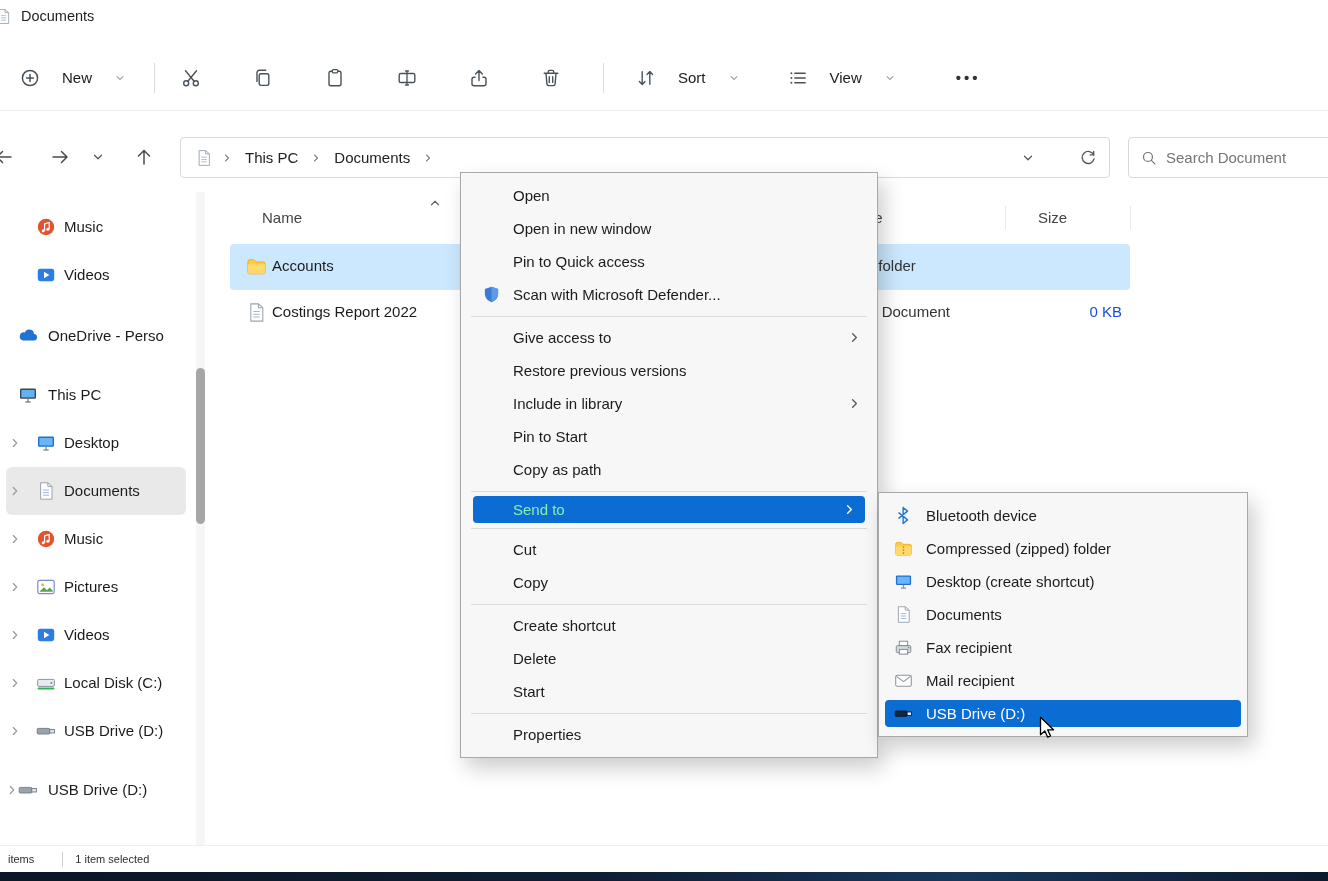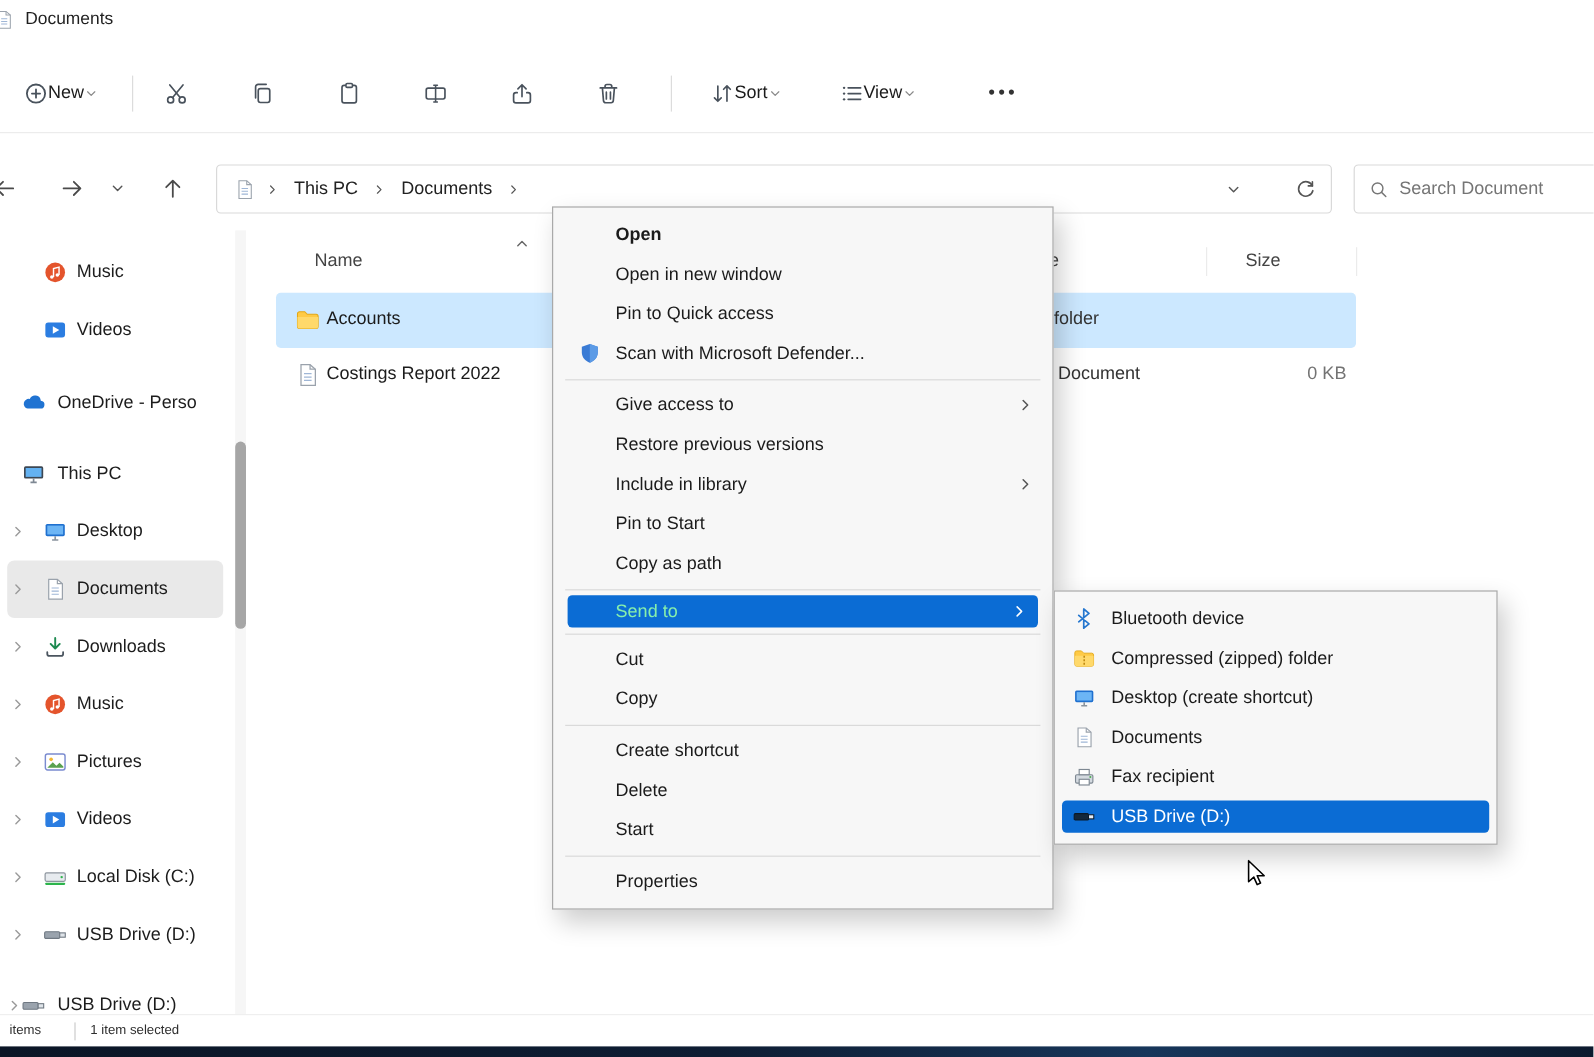--- a/index.html
+++ b/index.html
@@ -11,21 +11,21 @@
   .ic14{width:14px;height:14px}.ic12{width:12px;height:12px}
   .c-dark{color:#49525c}.c-gray{color:#8a8a8a}.c-mid{color:#555}
 
   
   .titlebar{position:absolute;left:0;top:0;width:100%;height:32px;display:flex;align-items:center;gap:9px}
   .titlebar .appicon{margin-left:-5px;width:17px;height:17px}
   .titlebar .title{font-size:14.5px;color:#1f1f1f}
 
   
   .toolbar{position:absolute;left:0;top:45px;width:100%;height:66px;display:flex;align-items:center;border-bottom:1px solid #ececec;background:#fff}
-  .tbtn{display:flex;align-items:center;gap:0;padding:8px 10px;border-radius:5px}
+  .tbtn{display:flex;align-items:center;gap:22px;padding:8px 10px;border-radius:5px}
   .tbtn.new{margin-left:10px}
   .tico{width:44px;height:40px;display:flex;align-items:center;justify-content:center;border-radius:5px}
   .tsep{width:1px;height:30px;background:#dcdcdc;margin-left:18px}
   .more-dots{letter-spacing:3px;font-weight:bold;color:#333}
 
   
   .navbar{position:absolute;left:0;top:133px;width:100%;height:48px;display:flex;align-items:center}
   .nav-arrow{width:36px;height:36px;display:flex;align-items:center;justify-content:center;color:#4a4a4a;border-radius:5px}
   .addrbar{position:absolute;left:180px;top:137px;width:930px;height:41px;border:1px solid #d9d9d9;border-radius:4px;background:#fff;display:flex;align-items:center;padding:0 10px 0 14px;gap:8px}
   .crumb{color:#222;padding:2px 4px;white-space:nowrap}
@@ -56,26 +56,26 @@
   .lh-type{position:absolute;left:640px;top:19px}
   .lh-size{position:absolute;left:828px;top:19px}
   .lh-vsep{position:absolute;top:16px;width:1px;height:24px;background:#ebebeb}
   .s1{left:795px}.s2{left:920px}
   .frow{position:relative;height:46px}
   .rowbg{position:absolute;left:20px;top:0;width:900px;height:46px;border-radius:4px}
   .frow.sel .rowbg{background:#cce8ff}
   .ficon{position:absolute;left:36px;top:12px;width:21px;height:21px}
   .fname{position:absolute;left:62px;top:13px}
   .ftype{position:absolute;left:640px;top:13px;color:#333}
-  .fsize{position:absolute;left:812px;top:13px;width:100px;text-align:right;color:#737373}
+  .fsize{position:absolute;left:812px;top:13px;width:100px;text-align:right;color:#1d4ed8}
 
   
   .context-menu{position:absolute;left:460px;top:172px;width:418px;background:#f7f7f7;border:1px solid #a9a9a9;box-shadow:6px 10px 20px rgba(0,0,0,.2);padding:6px 0;z-index:10}
   .cm-item{position:relative;height:33px;display:flex;align-items:center;padding:0 14px 0 52px;color:#1b1b1b}
-  .cm-item.bold span{font-weight:700}
+  .cm-item.bold span{font-weight:400}
   .cm-ico{position:absolute;left:21px;top:7px;width:19px;height:19px}
   .cm-arrow{position:absolute;right:15px;top:9px;width:15px;height:15px;color:#555}
   .cm-sep{height:1px;background:#dadada;margin:4.5px 10px}
   .cm-item.hl{background:#0b6cd4;color:#86efac;height:27px;margin:3px 12px;border-radius:4px;padding-left:40px}
   .cm-item.hl .cm-arrow{right:8px;top:6px;color:#fff}
 
   
   .submenu{position:absolute;left:878px;top:492px;width:370px;background:#f7f7f7;border:1px solid #a9a9a9;box-shadow:6px 10px 20px rgba(0,0,0,.2);padding:6px 0;z-index:11}
   .sm-item{position:relative;height:33px;display:flex;align-items:center;padding:0 12px 0 47px;color:#1b1b1b}
   .sm-ico{position:absolute;left:15px;top:7px;width:19px;height:19px}
@@ -405,29 +405,20 @@
     <svg class="sico">
         <use href="#i-docfile"></use>
       </svg>
     <span class="slabel">Documents</span>
   </div>
   <div class="snav i1">
     <svg class="chev">
         <use href="#i-cright"></use>
       </svg>
     <svg class="sico">
-        <use href="#i-download"></use>
-      </svg>
-    <span class="slabel">Downloads</span>
-  </div>
-  <div class="snav i1">
-    <svg class="chev">
-        <use href="#i-cright"></use>
-      </svg>
-    <svg class="sico">
         <use href="#i-music"></use>
       </svg>
     <span class="slabel">Music</span>
   </div>
   <div class="snav i1">
     <svg class="chev">
         <use href="#i-cright"></use>
       </svg>
     <svg class="sico">
         <use href="#i-pictures"></use>
@@ -596,20 +587,26 @@
     <svg class="sm-ico">
         <use href="#i-docfile"></use>
       </svg>
     <span>Documents</span>
   </div>
   <div class="sm-item">
     <svg class="sm-ico">
         <use href="#i-fax"></use>
       </svg>
     <span>Fax recipient</span>
+  </div>
+  <div class="sm-item">
+    <svg class="sm-ico">
+        <use href="#i-mail"></use>
+      </svg>
+    <span>Mail recipient</span>
   </div>
   <div class="sm-item hl">
     <svg class="sm-ico">
         <use href="#i-usbw"></use>
       </svg>
     <span>USB Drive (D:)</span>
   </div>
 </div>
 
 <footer class="statusbar">

